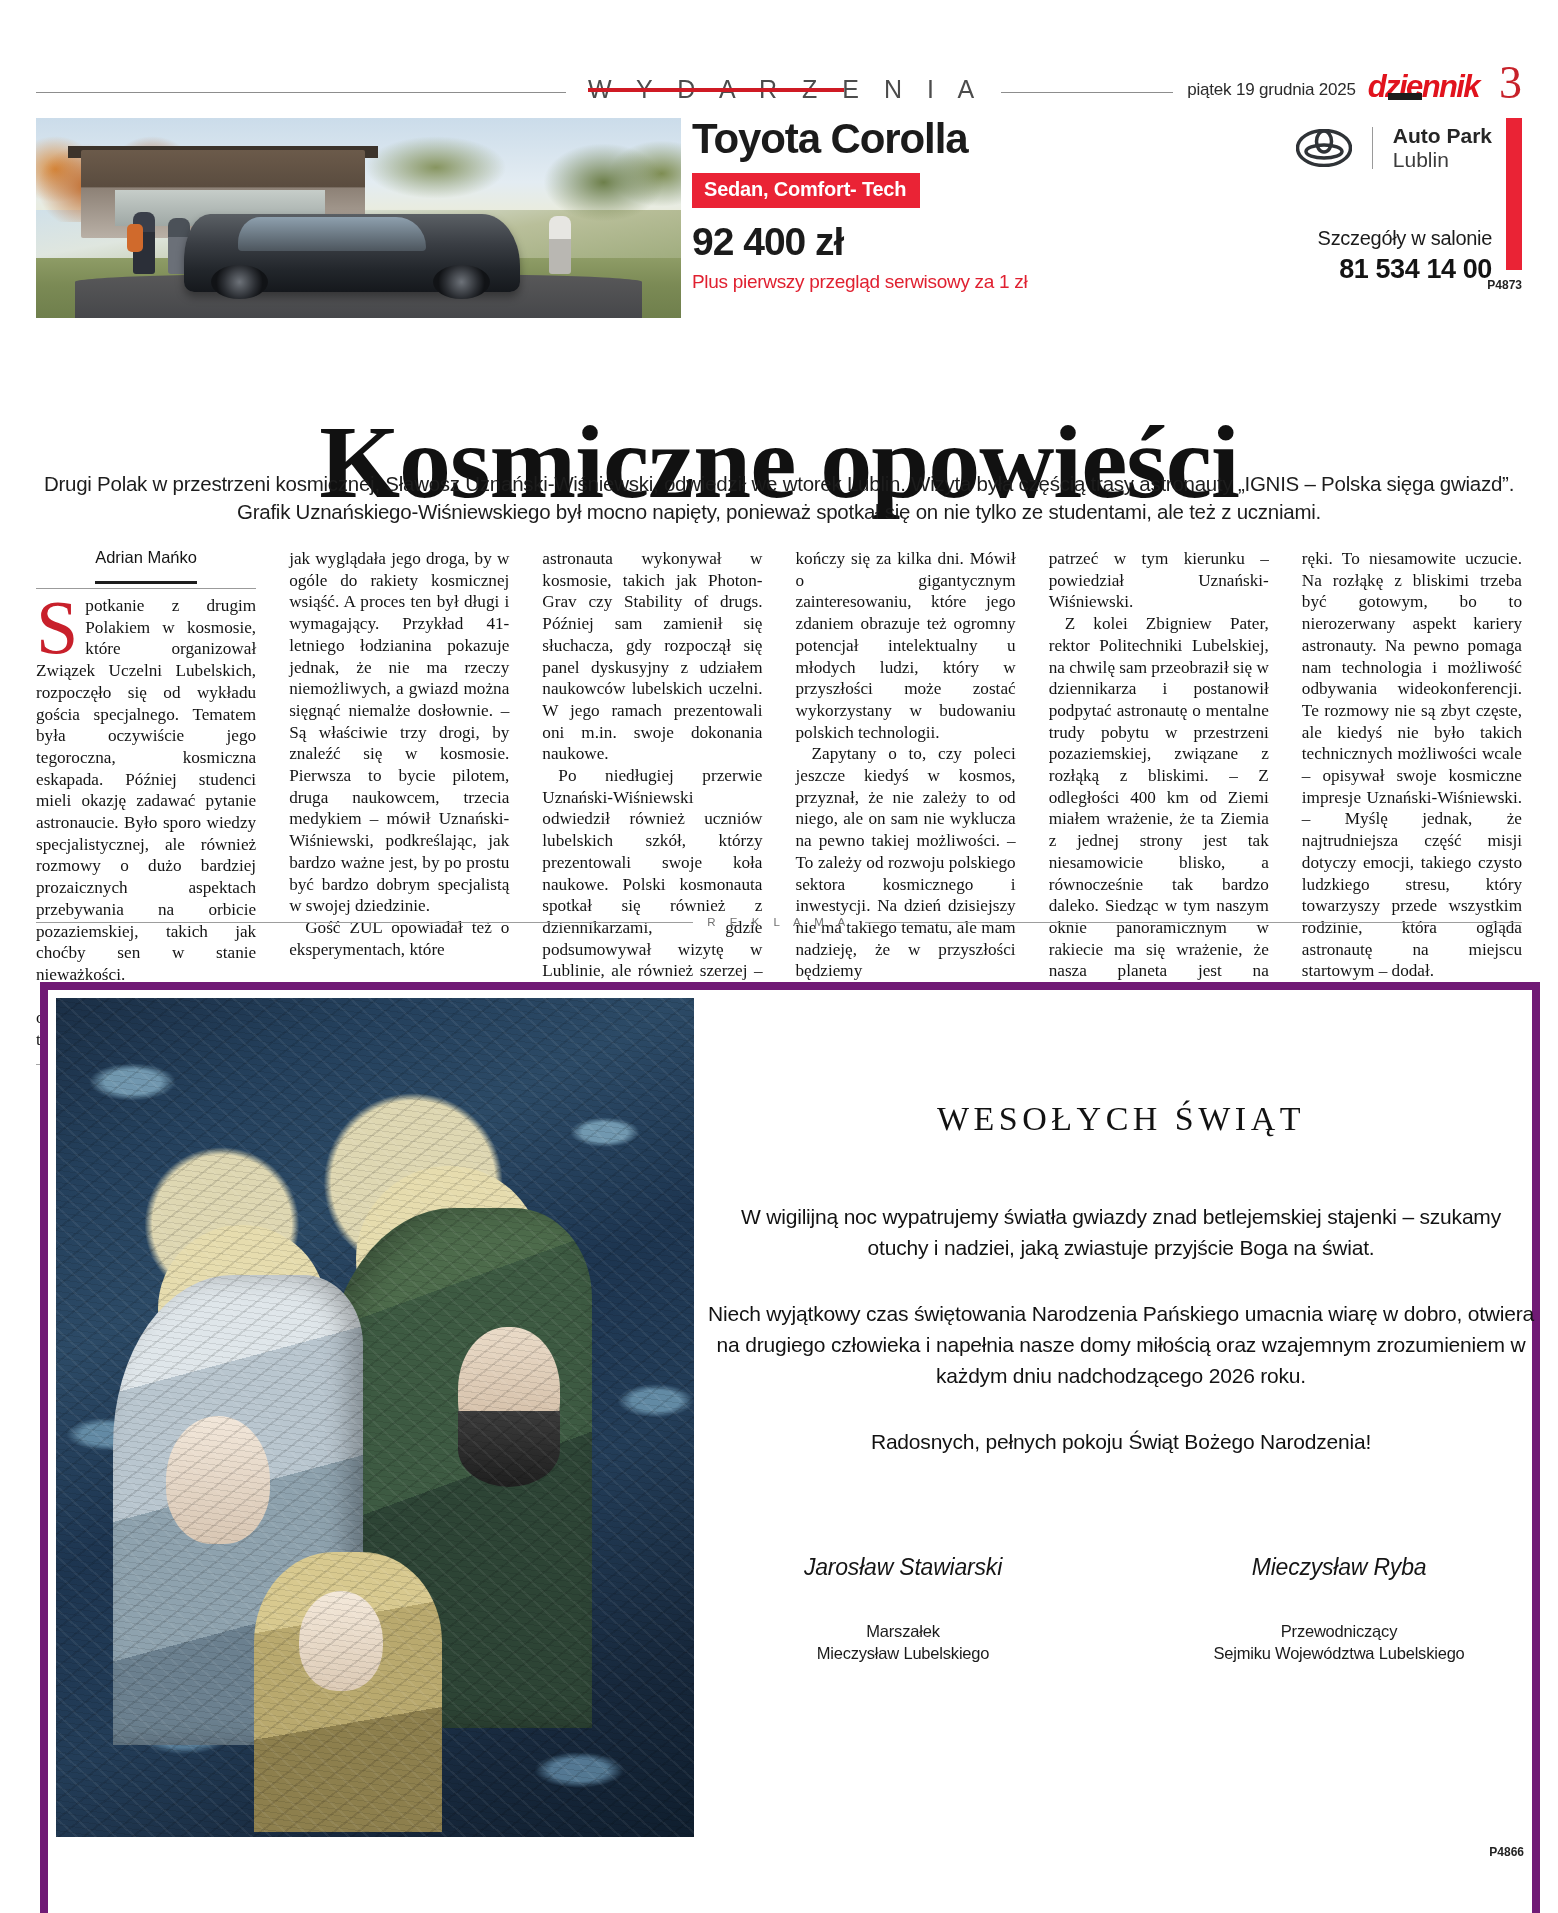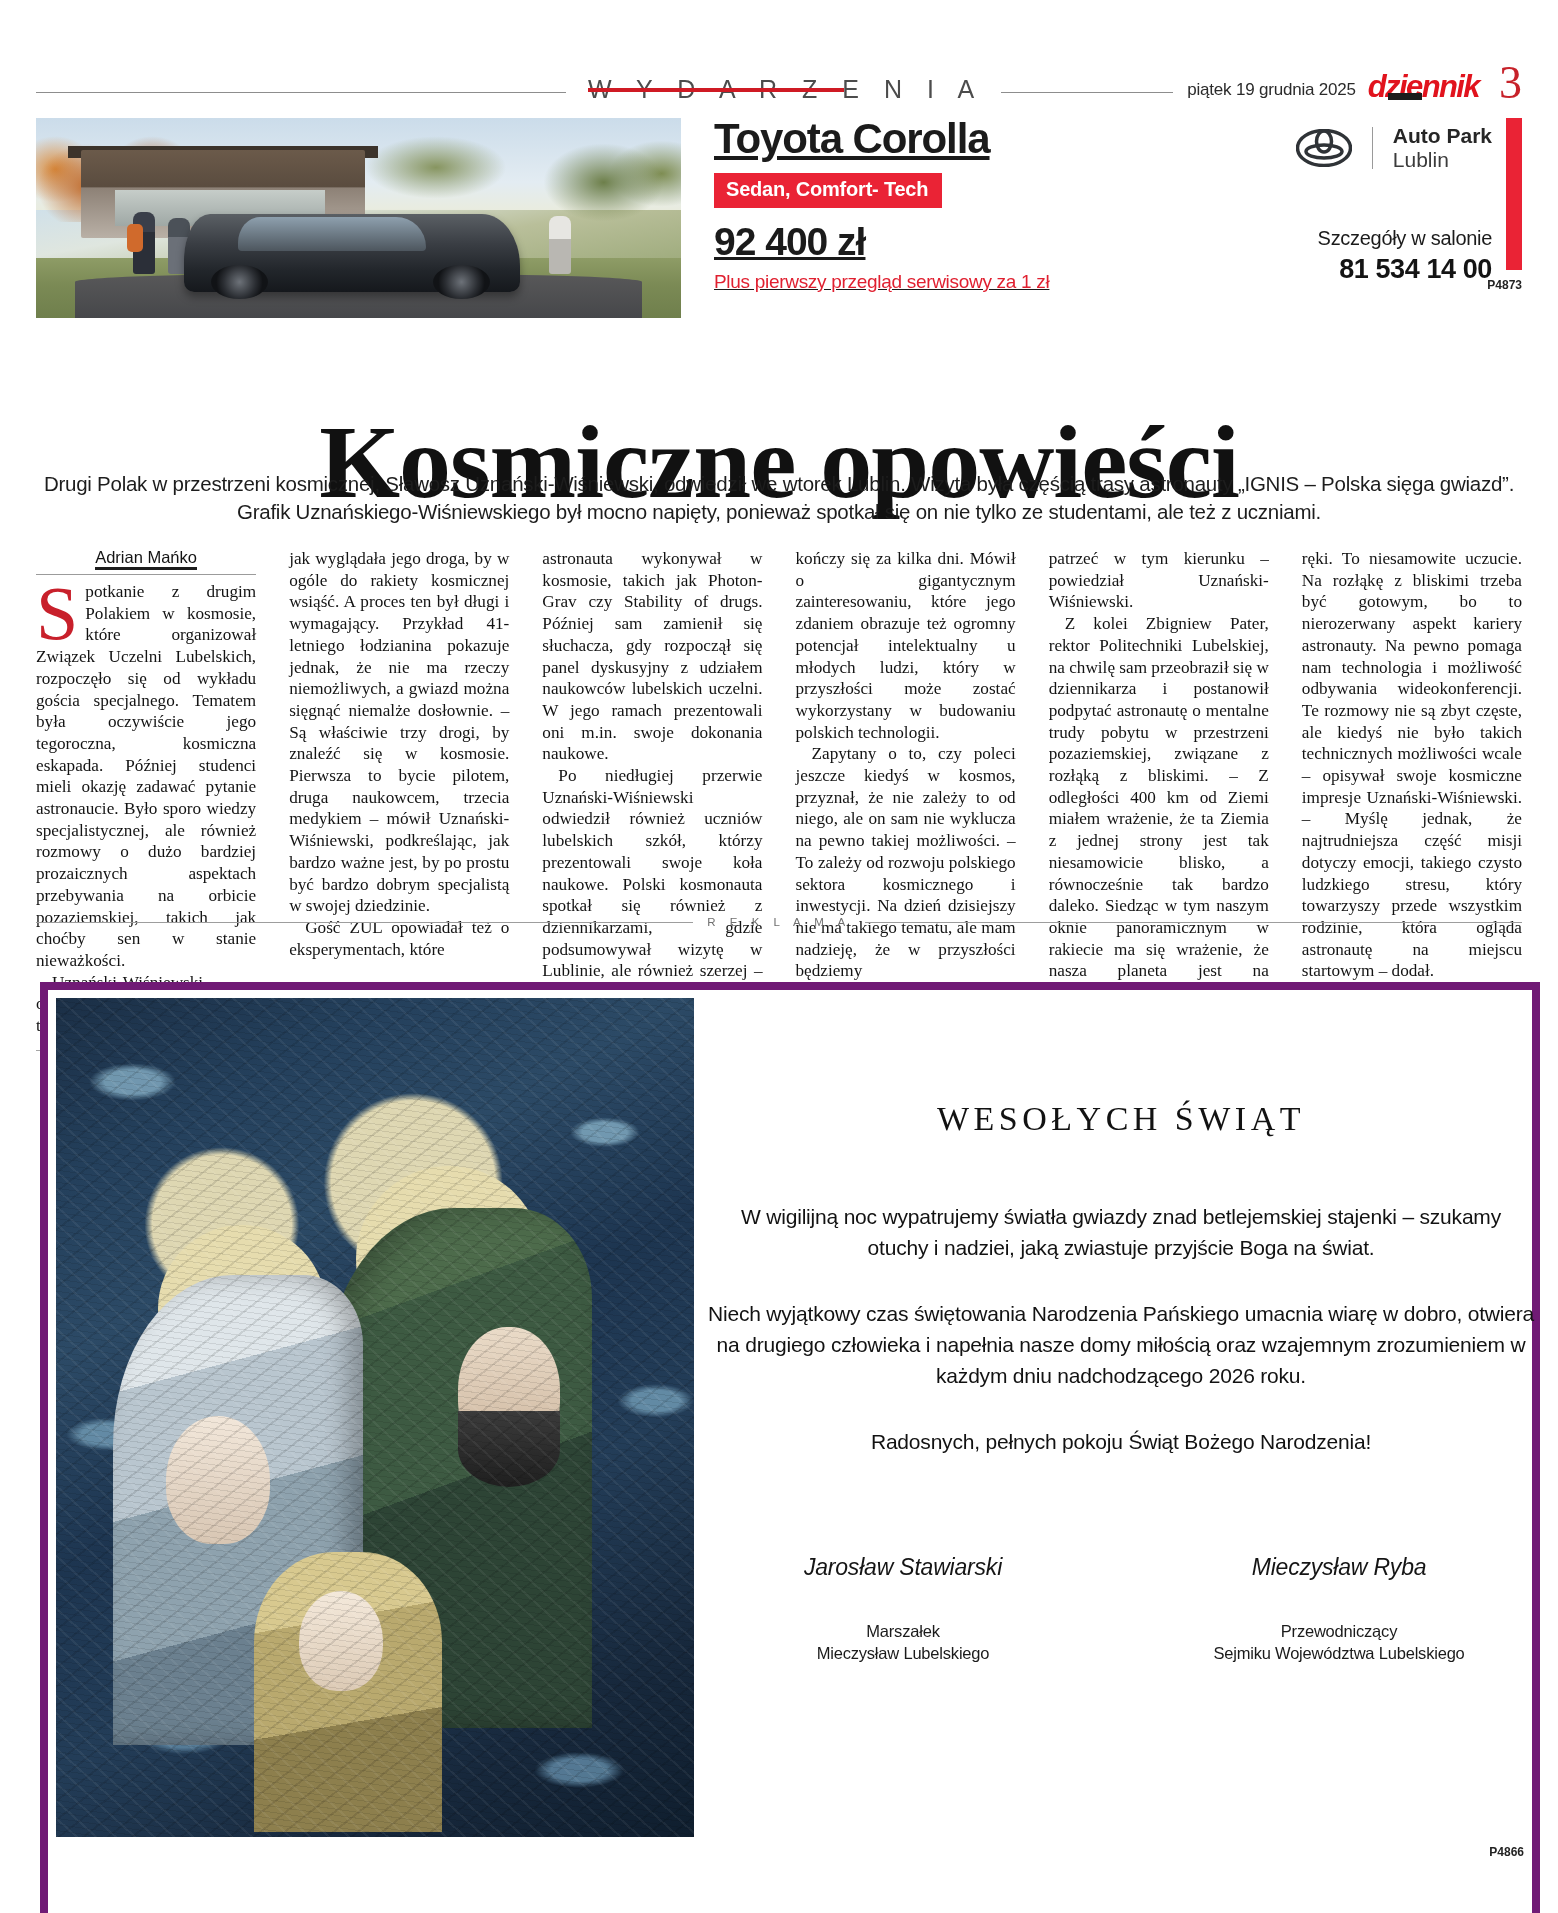--- a/index.html
+++ b/index.html
@@ -119,21 +119,21 @@
   .ta-photo .wheel.w1{ left:8%; }
   .ta-photo .wheel.w2{ right:9%; }
   .ta-photo .person{
     position:absolute; bottom:22%; width:22px; height:62px; border-radius:8px 8px 3px 3px;
   }
   .ta-photo .person.p1{ left:15%; background: linear-gradient(180deg,#3a3f4a 0 32%, #2b2f38 32% 100%); }
   .ta-photo .person.p1::before{ content:""; position:absolute; left:-6px; top:12px; width:16px; height:28px; background:#d06a2c; border-radius:5px;}
   .ta-photo .person.p2{ left:20.5%; background: linear-gradient(180deg,#4b5158 0 34%, #6b7078 34% 100%); height:56px;}
   .ta-photo .person.p3{ right:17%; background: linear-gradient(180deg,#e7e6e2 0 40%, #b9b7b2 40% 100%); height:58px;}
 
-  .ta-info { position: absolute; left: 678px; top: 0; width: 500px; text-decoration: underline; }
+  .ta-info { position: absolute; left: 656px; top: 0; width: 500px; }
   .ta-title {
     font-size: 42px; font-weight: 700; letter-spacing: -1.1px;
     line-height: 1.02; color: #1b1b1b; margin: 0 0 12px 0;
   }
   .ta-badge {
     display: inline-block; background: #ea2335; color: #ffffff;
     font-size: 20px; font-weight: 700; padding: 5px 14px 7px 12px;
     letter-spacing: -0.2px; margin-bottom: 10px;
   }
   .ta-price {
@@ -174,21 +174,21 @@
 
   
   .article {
     position: absolute; left: 36px; top: 548px; width: 1486px; height: 390px;
     display: grid; grid-template-columns: repeat(6, 1fr); column-gap: 33px;
   }
   .col { position: relative; }
   .byline-wrap { text-align: center; margin-bottom: 3px; }
   .byline {
     display: inline-block; font-size: 16.5px; color: #141414;
-    border-bottom: 3px solid #1d1d1d; padding-bottom: 0;
+    border-bottom: 3px solid #1d1d1d; padding-bottom: 14px;
   }
   .byline-rule { height:1px; background:#9b9b9b; margin: 4px 0 6px 0; }
   .body-text {
     font-family: "Liberation Serif", serif;
     font-size: 17.2px; line-height: 1.262; text-align: justify;
     color: #131313; hyphens: auto; -webkit-hyphens:auto;
   }
   .body-text p { margin: 0; text-indent: 16px; }
   .body-text p.first { text-indent: 0; }
   .dropcap {

